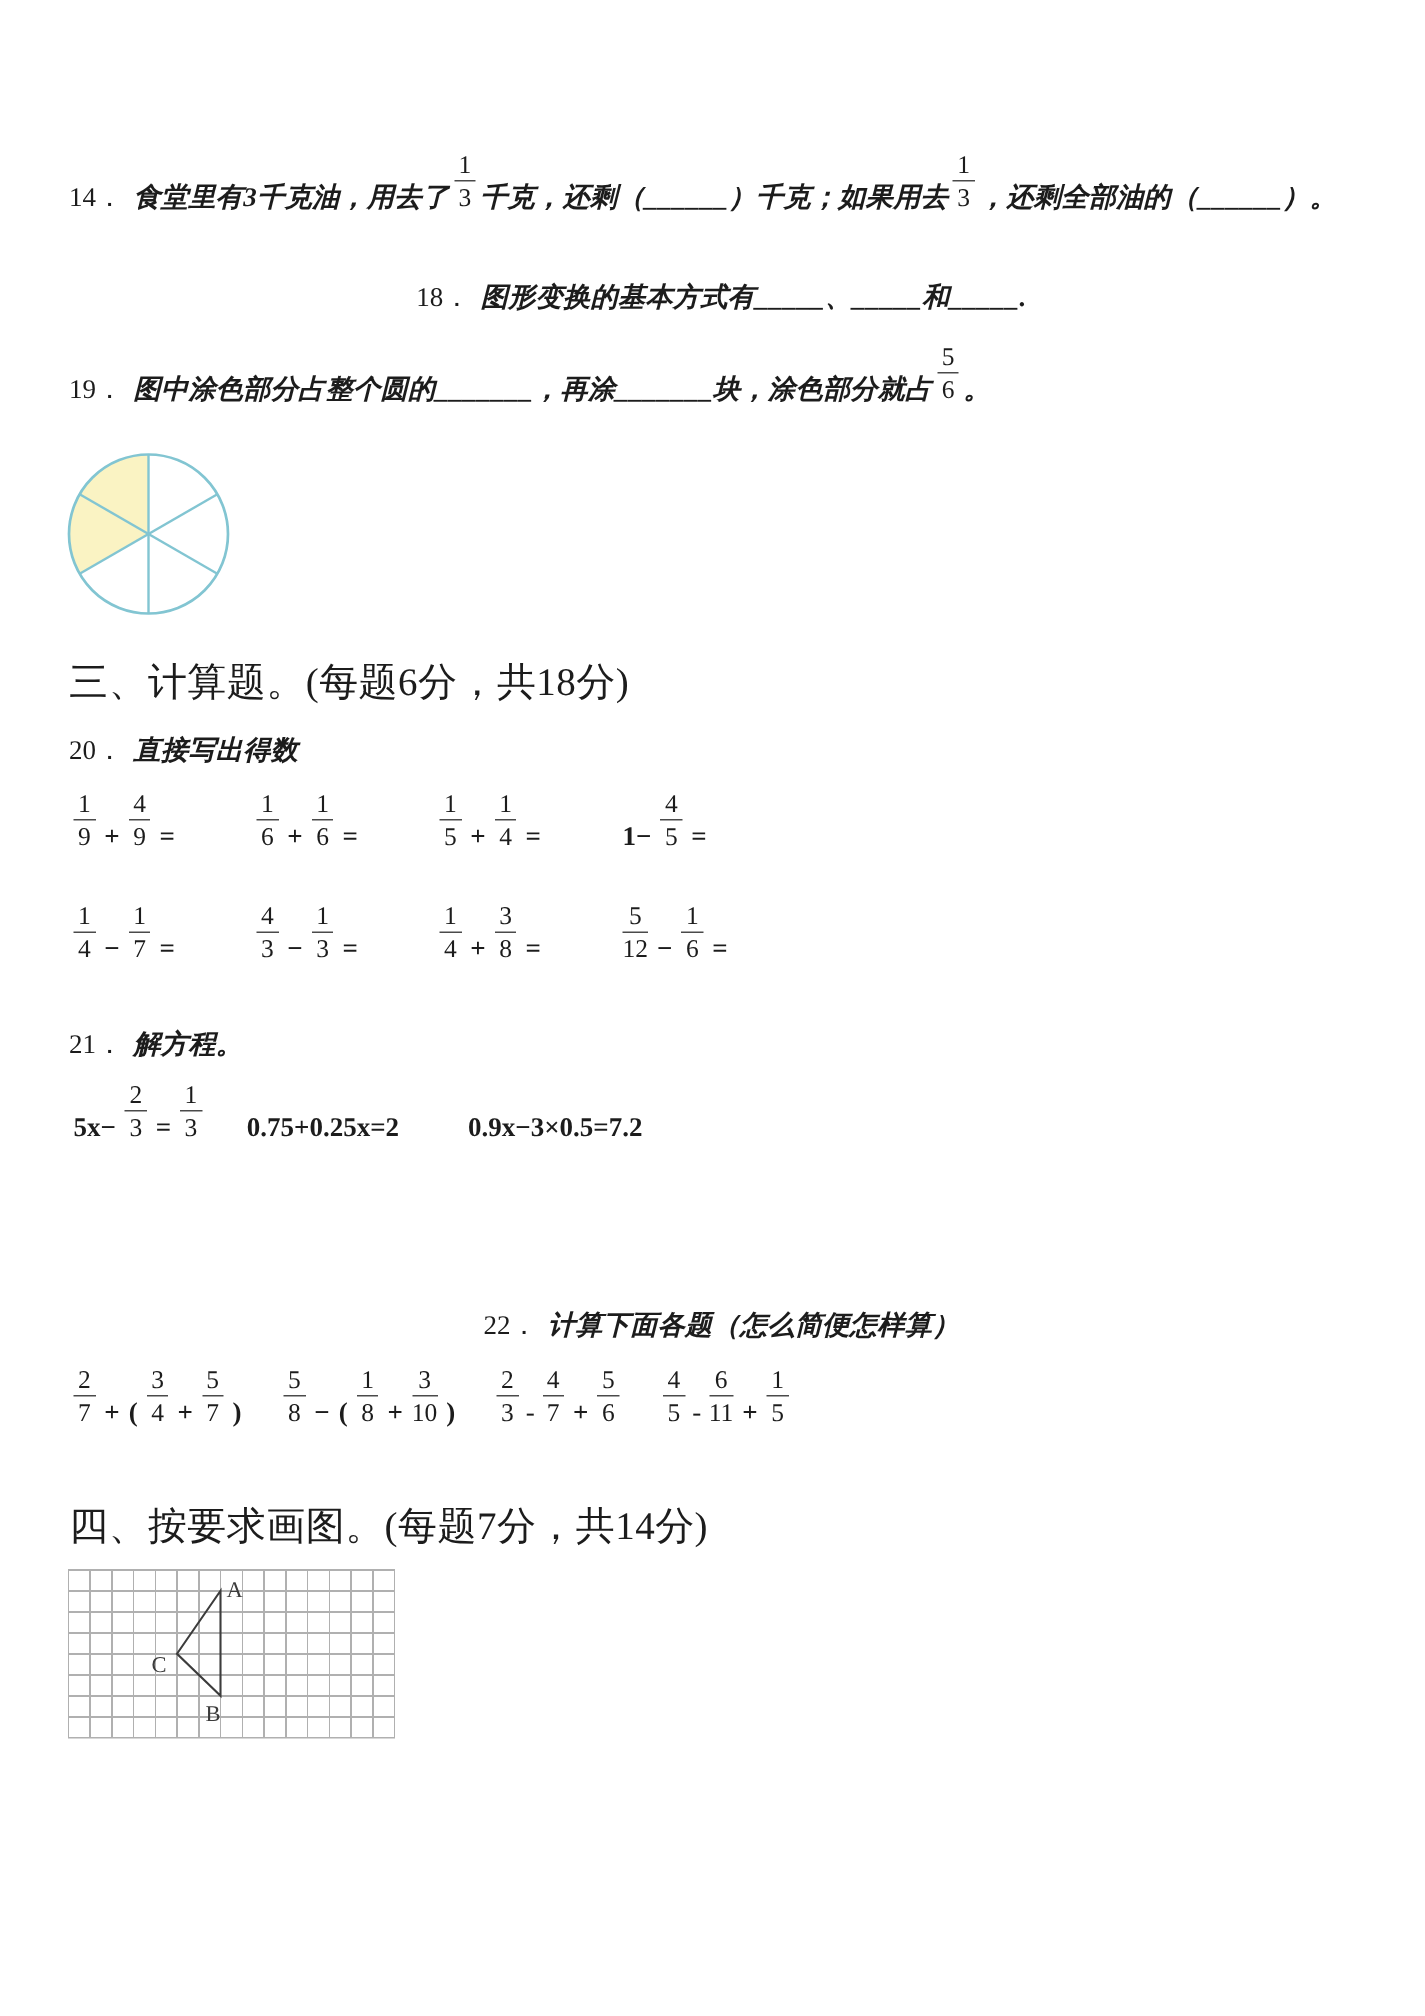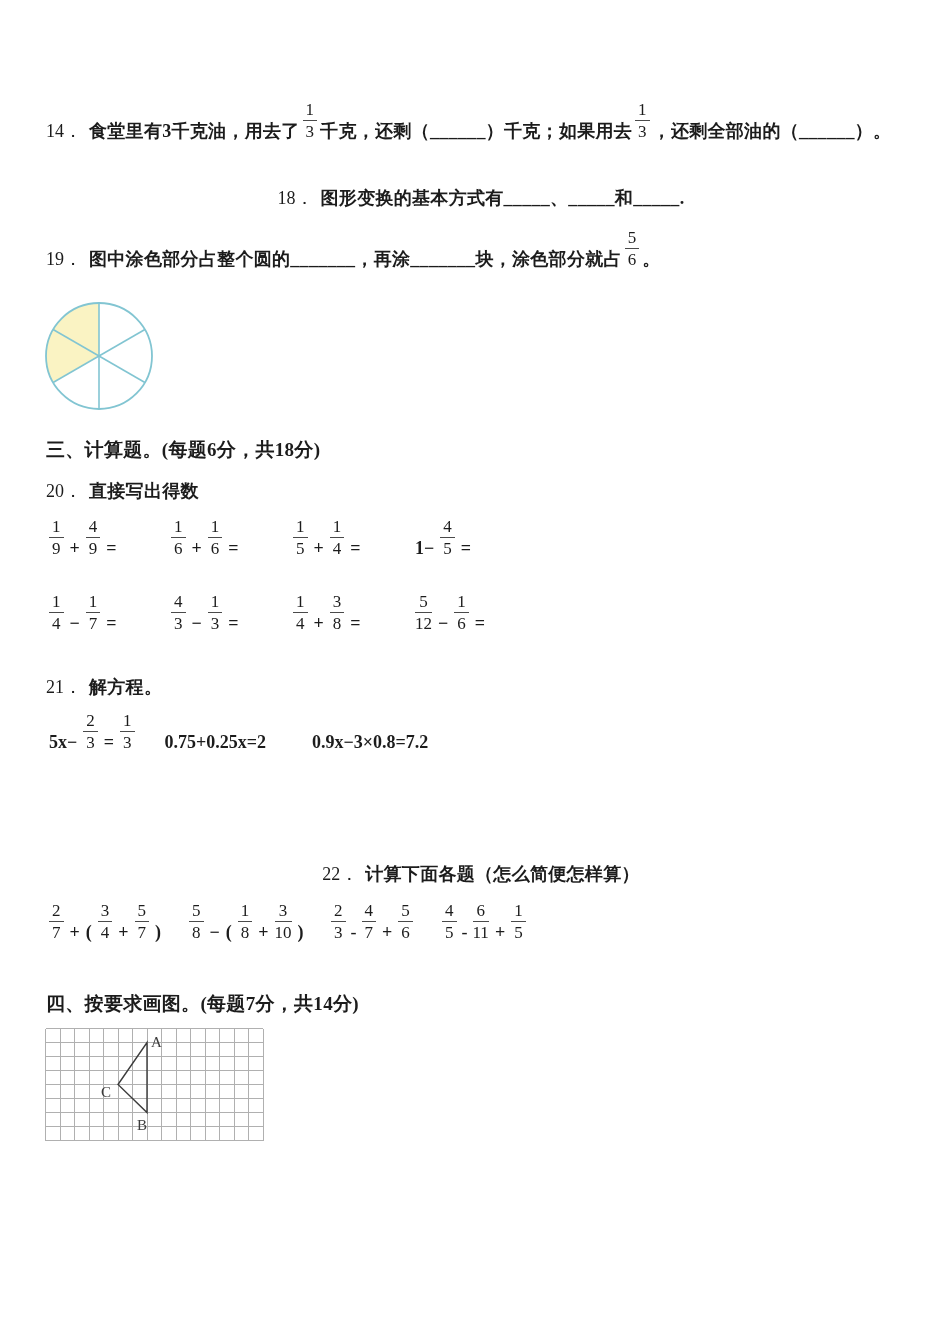--- a/index.html
+++ b/index.html
@@ -10,22 +10,22 @@
     box-sizing:border-box;
     background:#ffffff;
     color:#1c1c1c;
     font-family:"Liberation Serif","DejaVu Serif",serif;
     padding:100px 34px 30px 46px;
     overflow:hidden;
   }
   p{margin:0;}
   .q{font-size:18px;line-height:27px;}
   .qnum{font-weight:400;margin-right:7px;white-space:nowrap;}
-  .zh{font-weight:700;letter-spacing:0.3px;}
-  .sec{font-size:19px;font-weight:700;letter-spacing:0.3px;}
+  .zh{font-weight:700;letter-spacing:0.3px;font-style:italic;}
+  .sec{font-size:26px;font-weight:400;letter-spacing:0.3px;}
   .op{font-weight:700;margin:0 3px;}
   .op.small{font-weight:400;margin:0 2px;}
   .frac{
     display:inline-block;
     text-align:center;
     font-size:17px;
     line-height:19px;
     font-weight:400;
     margin:0 3px;
     vertical-align:baseline;
@@ -94,21 +94,21 @@
     <span class="item"><span class="frac"><span class="num">4</span><span class="den">3</span></span><span class="op">−</span><span class="frac"><span class="num">1</span><span class="den">3</span></span><span class="op">=</span></span>
     <span class="item"><span class="frac"><span class="num">1</span><span class="den">4</span></span><span class="op">+</span><span class="frac"><span class="num">3</span><span class="den">8</span></span><span class="op">=</span></span>
     <span class="item"><span class="frac"><span class="num">5</span><span class="den">12</span></span><span class="op">−</span><span class="frac"><span class="num">1</span><span class="den">6</span></span><span class="op">=</span></span>
   </div>
 
   <p class="q mt-q21"><span class="qnum">21．</span><span class="zh">解方程。</span></p>
 
   <div class="exrow r21 mt-eq">
     <span class="item1"><span class="op">5x−</span><span class="frac"><span class="num">2</span><span class="den">3</span></span><span class="op">=</span><span class="frac"><span class="num">1</span><span class="den">3</span></span></span>
     <span class="item2"><span class="op">0.75+0.25x=2</span></span>
-    <span class="item3"><span class="op">0.9x−3×0.8=7.2</span></span>
+    <span class="item3"><span class="op">0.9x−3×0.5=7.2</span></span>
   </div>
 
   <p class="q mt-q22"><span class="qnum">22．</span><span class="zh">计算下面各题（怎么简便怎样算）</span></p>
 
   <div class="exrow r22 mt-r22">
     <span class="item"><span class="frac"><span class="num">2</span><span class="den">7</span></span><span class="op">+</span><span class="op">(</span><span class="frac"><span class="num">3</span><span class="den">4</span></span><span class="op">+</span><span class="frac"><span class="num">5</span><span class="den">7</span></span><span class="op">)</span></span>
     <span class="item"><span class="frac"><span class="num">5</span><span class="den">8</span></span><span class="op">−</span><span class="op">(</span><span class="frac"><span class="num">1</span><span class="den">8</span></span><span class="op">+</span><span class="frac"><span class="num">3</span><span class="den">10</span></span><span class="op">)</span></span>
     <span class="item"><span class="frac"><span class="num">2</span><span class="den">3</span></span><span class="op small">-</span><span class="frac"><span class="num">4</span><span class="den">7</span></span><span class="op">+</span><span class="frac"><span class="num">5</span><span class="den">6</span></span></span>
     <span class="item"><span class="frac"><span class="num">4</span><span class="den">5</span></span><span class="op small">-</span><span class="frac"><span class="num">6</span><span class="den">11</span></span><span class="op">+</span><span class="frac"><span class="num">1</span><span class="den">5</span></span></span>
   </div>

